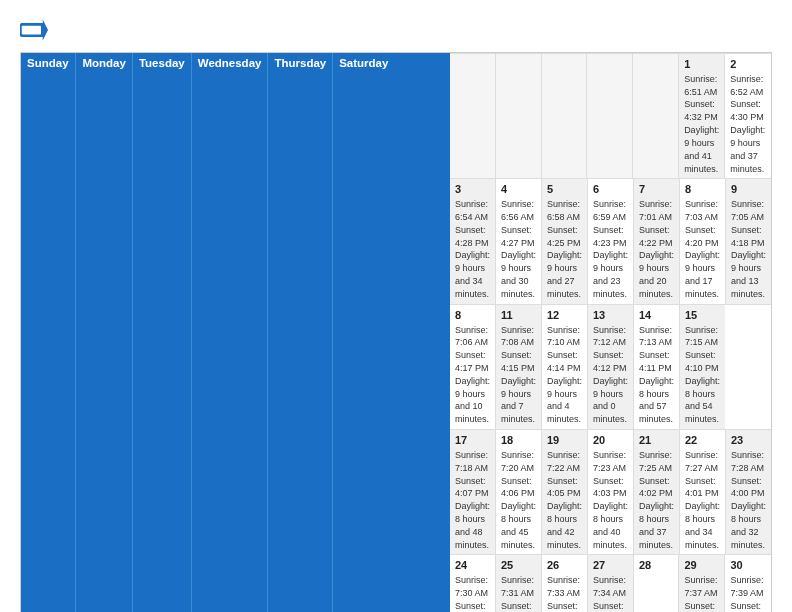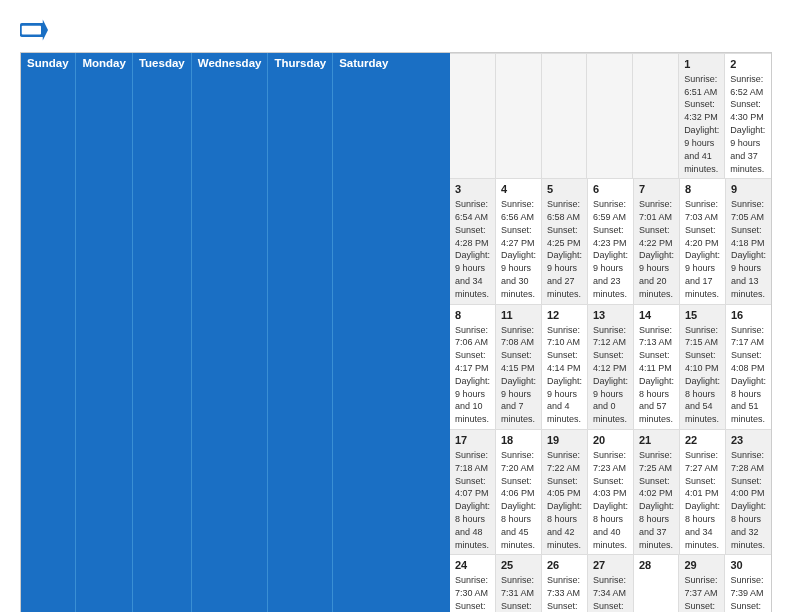--- a/index.html
+++ b/index.html
@@ -186,23 +186,20 @@
 Daylight: 9 hours and 4 minutes.</span></div>
           <div class="cal-cell shaded"><span class="day-num">13</span><span class="cell-text" style="white-space: pre-line;">Sunrise: 7:12 AM
 Sunset: 4:12 PM
 Daylight: 9 hours and 0 minutes.</span></div>
           <div class="cal-cell"><span class="day-num">14</span><span class="cell-text" style="white-space: pre-line;">Sunrise: 7:13 AM
 Sunset: 4:11 PM
 Daylight: 8 hours and 57 minutes.</span></div>
           <div class="cal-cell shaded"><span class="day-num">15</span><span class="cell-text" style="white-space: pre-line;">Sunrise: 7:15 AM
 Sunset: 4:10 PM
 Daylight: 8 hours and 54 minutes.</span></div>
-          <div class="cal-cell"><span class="day-num">16</span><span class="cell-text" style="white-space: pre-line;">Sunrise: 7:17 AM
-Sunset: 4:08 PM
-Daylight: 8 hours and 51 minutes.</span></div>
         </div>
         <div class="cal-row">
           <div class="cal-cell shaded"><span class="day-num">17</span><span class="cell-text" style="white-space: pre-line;">Sunrise: 7:18 AM
 Sunset: 4:07 PM
 Daylight: 8 hours and 48 minutes.</span></div>
           <div class="cal-cell"><span class="day-num">18</span><span class="cell-text" style="white-space: pre-line;">Sunrise: 7:20 AM
 Sunset: 4:06 PM
 Daylight: 8 hours and 45 minutes.</span></div>
           <div class="cal-cell shaded"><span class="day-num">19</span><span class="cell-text" style="white-space: pre-line;">Sunrise: 7:22 AM
 Sunset: 4:05 PM

